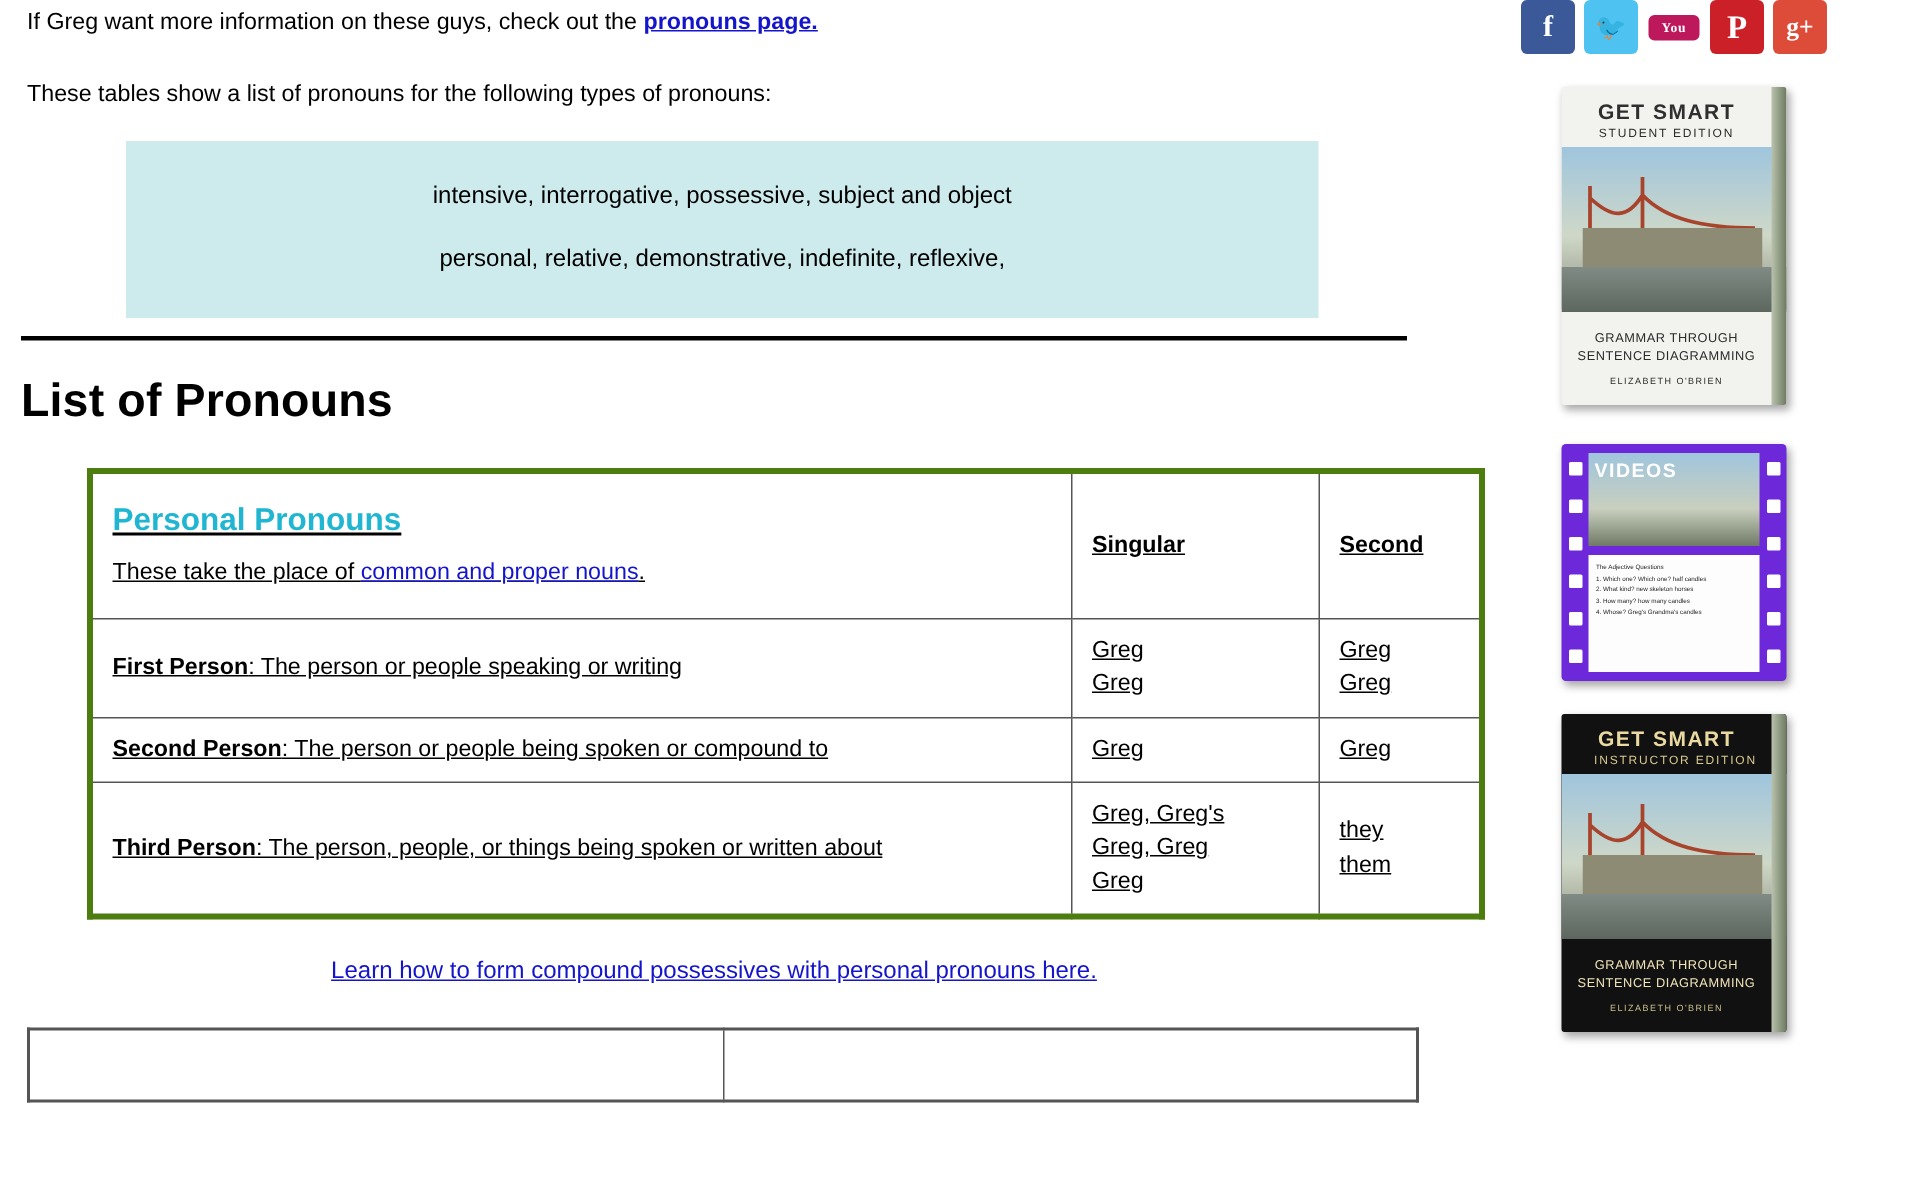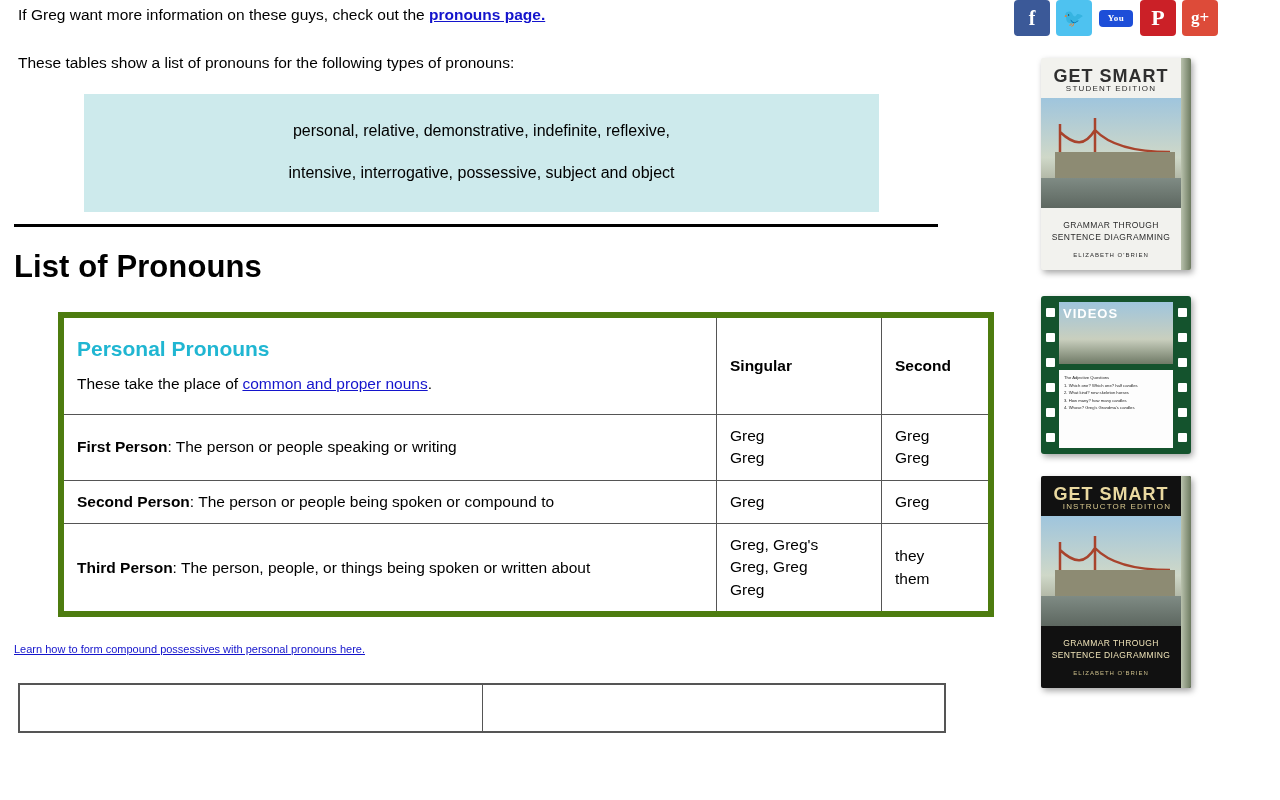--- a/index.html
+++ b/index.html
@@ -64,22 +64,23 @@
     letter-spacing: 0.1px;
   }
   
   .tbl-wrap {
     margin: 27px 0 0 44px;
     width: 852px;
   }
   table.pron {
     border-collapse: collapse;
     width: 852px;
-    border: 6px solid #4d7c0f;
+    border: 4px solid #4d7c0f;
     table-layout: fixed;
+    text-decoration: underline;
   }
   table.pron td {
     border: 1px solid #555;
     vertical-align: middle;
     padding: 10px 13px;
     font-size: 15.5px;
   }
   td.desc { width: 626px; }
   td.sing { width: 138px; }
   td.plur { width: 80px; }
@@ -93,23 +94,23 @@
     font-size: 15.5px;
     margin: 0 0 11px 0;
   }
   .colhead {
     font-weight: bold;
     font-size: 15.5px;
   }
   .cell-list { line-height: 1.45; }
   .row-tall td { padding-top: 13px; padding-bottom: 13px; }
   .learn-link {
-    text-align: left;
+    text-align: center;
     margin: 26px 0 0 0;
-    font-size: 11px;
+    font-size: 16px;
   }
   .bottom-table {
     margin: 28px 0 0 4px;
     width: 928px;
     border-collapse: collapse;
     border: 2px solid #555;
     table-layout: fixed;
   }
   .bottom-table td {
     border: 1px solid #555;
@@ -141,21 +142,21 @@
     justify-content: center;
     color: #fff;
     font-weight: bold;
     font-size: 20px;
     font-family: "Liberation Serif", serif;
   }
   .sicon.fb { background: #3b5998; font-family: "Liberation Serif", serif; }
   .sicon.tw { background: #4ec2f0; font-size: 18px; }
   .sicon.yt { background: #ffffff; color: #cc181e; font-size: 11px; position: relative; }
   .sicon.yt .ytbox {
-    background: #1d4ed8; color: #fff; width: 34px; height: 17px;
+    background: #be185d; color: #fff; width: 34px; height: 17px;
     border-radius: 4px; display: flex; align-items: center; justify-content: center;
     font-size: 9px; letter-spacing: .5px;
   }
   .sicon.pi { background: #cb2027; font-family: "Liberation Serif", serif; font-size: 22px; }
   .sicon.gp { background: #dd4b39; font-size: 17px; }
   .book {
     margin: 22px auto 0 auto;
     width: 150px;
     height: 212px;
     position: relative;
@@ -174,21 +175,21 @@
   }
   .book .bridge {
     position:absolute; left: 14px; top: 54px; width: 120px; height: 66px;
   }
   .book .water {
     position:absolute; left:0; right:0; top:120px; height: 30px;
     background: linear-gradient(180deg,#7f8b84,#5d6760);
   }
   .book .toptxt {
     position: absolute; left: 0; right: 10px; top: 8px;
-    font-size: 18px; font-weight: bold; letter-spacing: 1px;
+    font-size: 14px; font-weight: bold; letter-spacing: 1px;
   }
   .book .subtxt {
     position: absolute; left: 0; right: 10px; top: 26px;
     font-size: 8px; letter-spacing: 1.2px;
   }
   .book .bottxt {
     position: absolute; left: 0; right: 10px; bottom: 26px;
     font-size: 8.5px; font-weight: normal; letter-spacing: .4px; line-height: 1.5;
   }
   .book .auth {
@@ -199,21 +200,21 @@
   .book.student .toptxt { color: #2f2f2f; }
   .book.instructor { background: #111; color: #f0e6c8; }
   .book.instructor .toptxt { color: #ead9a0; }
   .book.instructor .subtxt { color: #d8c88e; margin-left: 12px; }
   .book.instructor .bottxt { color: #efe3b8; }
   .book.instructor .auth { color: #cbbd8a; }
   .videos {
     margin: 26px auto 0 auto;
     width: 150px;
     height: 158px;
-    background: #14532d;
+    background: #6d28d9;
     border-radius: 3px;
     position: relative;
     box-shadow: 2px 3px 6px rgba(0,0,0,.35);
     overflow: hidden;
   }
   .videos .perf {
     position: absolute; top: 4px; bottom: 4px; width: 14px;
     display: flex; flex-direction: column; justify-content: space-around; align-items:center;
   }
   .videos .perf.l { left: 2px; }
@@ -246,22 +247,22 @@
 
   <div class="main">
 
     <p class="intro-line">
       <span>If Greg want more information on these guys, check out the </span><a href="#" class="bold-link">pronouns page.</a>
     </p>
 
     <p class="intro-line2">These tables show a list of pronouns for the following types of pronouns:</p>
 
     <div class="types-box">
+      <div>intensive, interrogative, possessive, subject and object</div>
       <div>personal, relative, demonstrative, indefinite, reflexive,</div>
-      <div>intensive, interrogative, possessive, subject and object</div>
     </div>
 
     <hr class="hr-thick">
 
     <h1 class="title">List of Pronouns</h1>
 
     <div class="tbl-wrap">
       <table class="pron">
         <tbody>
             <tr>

